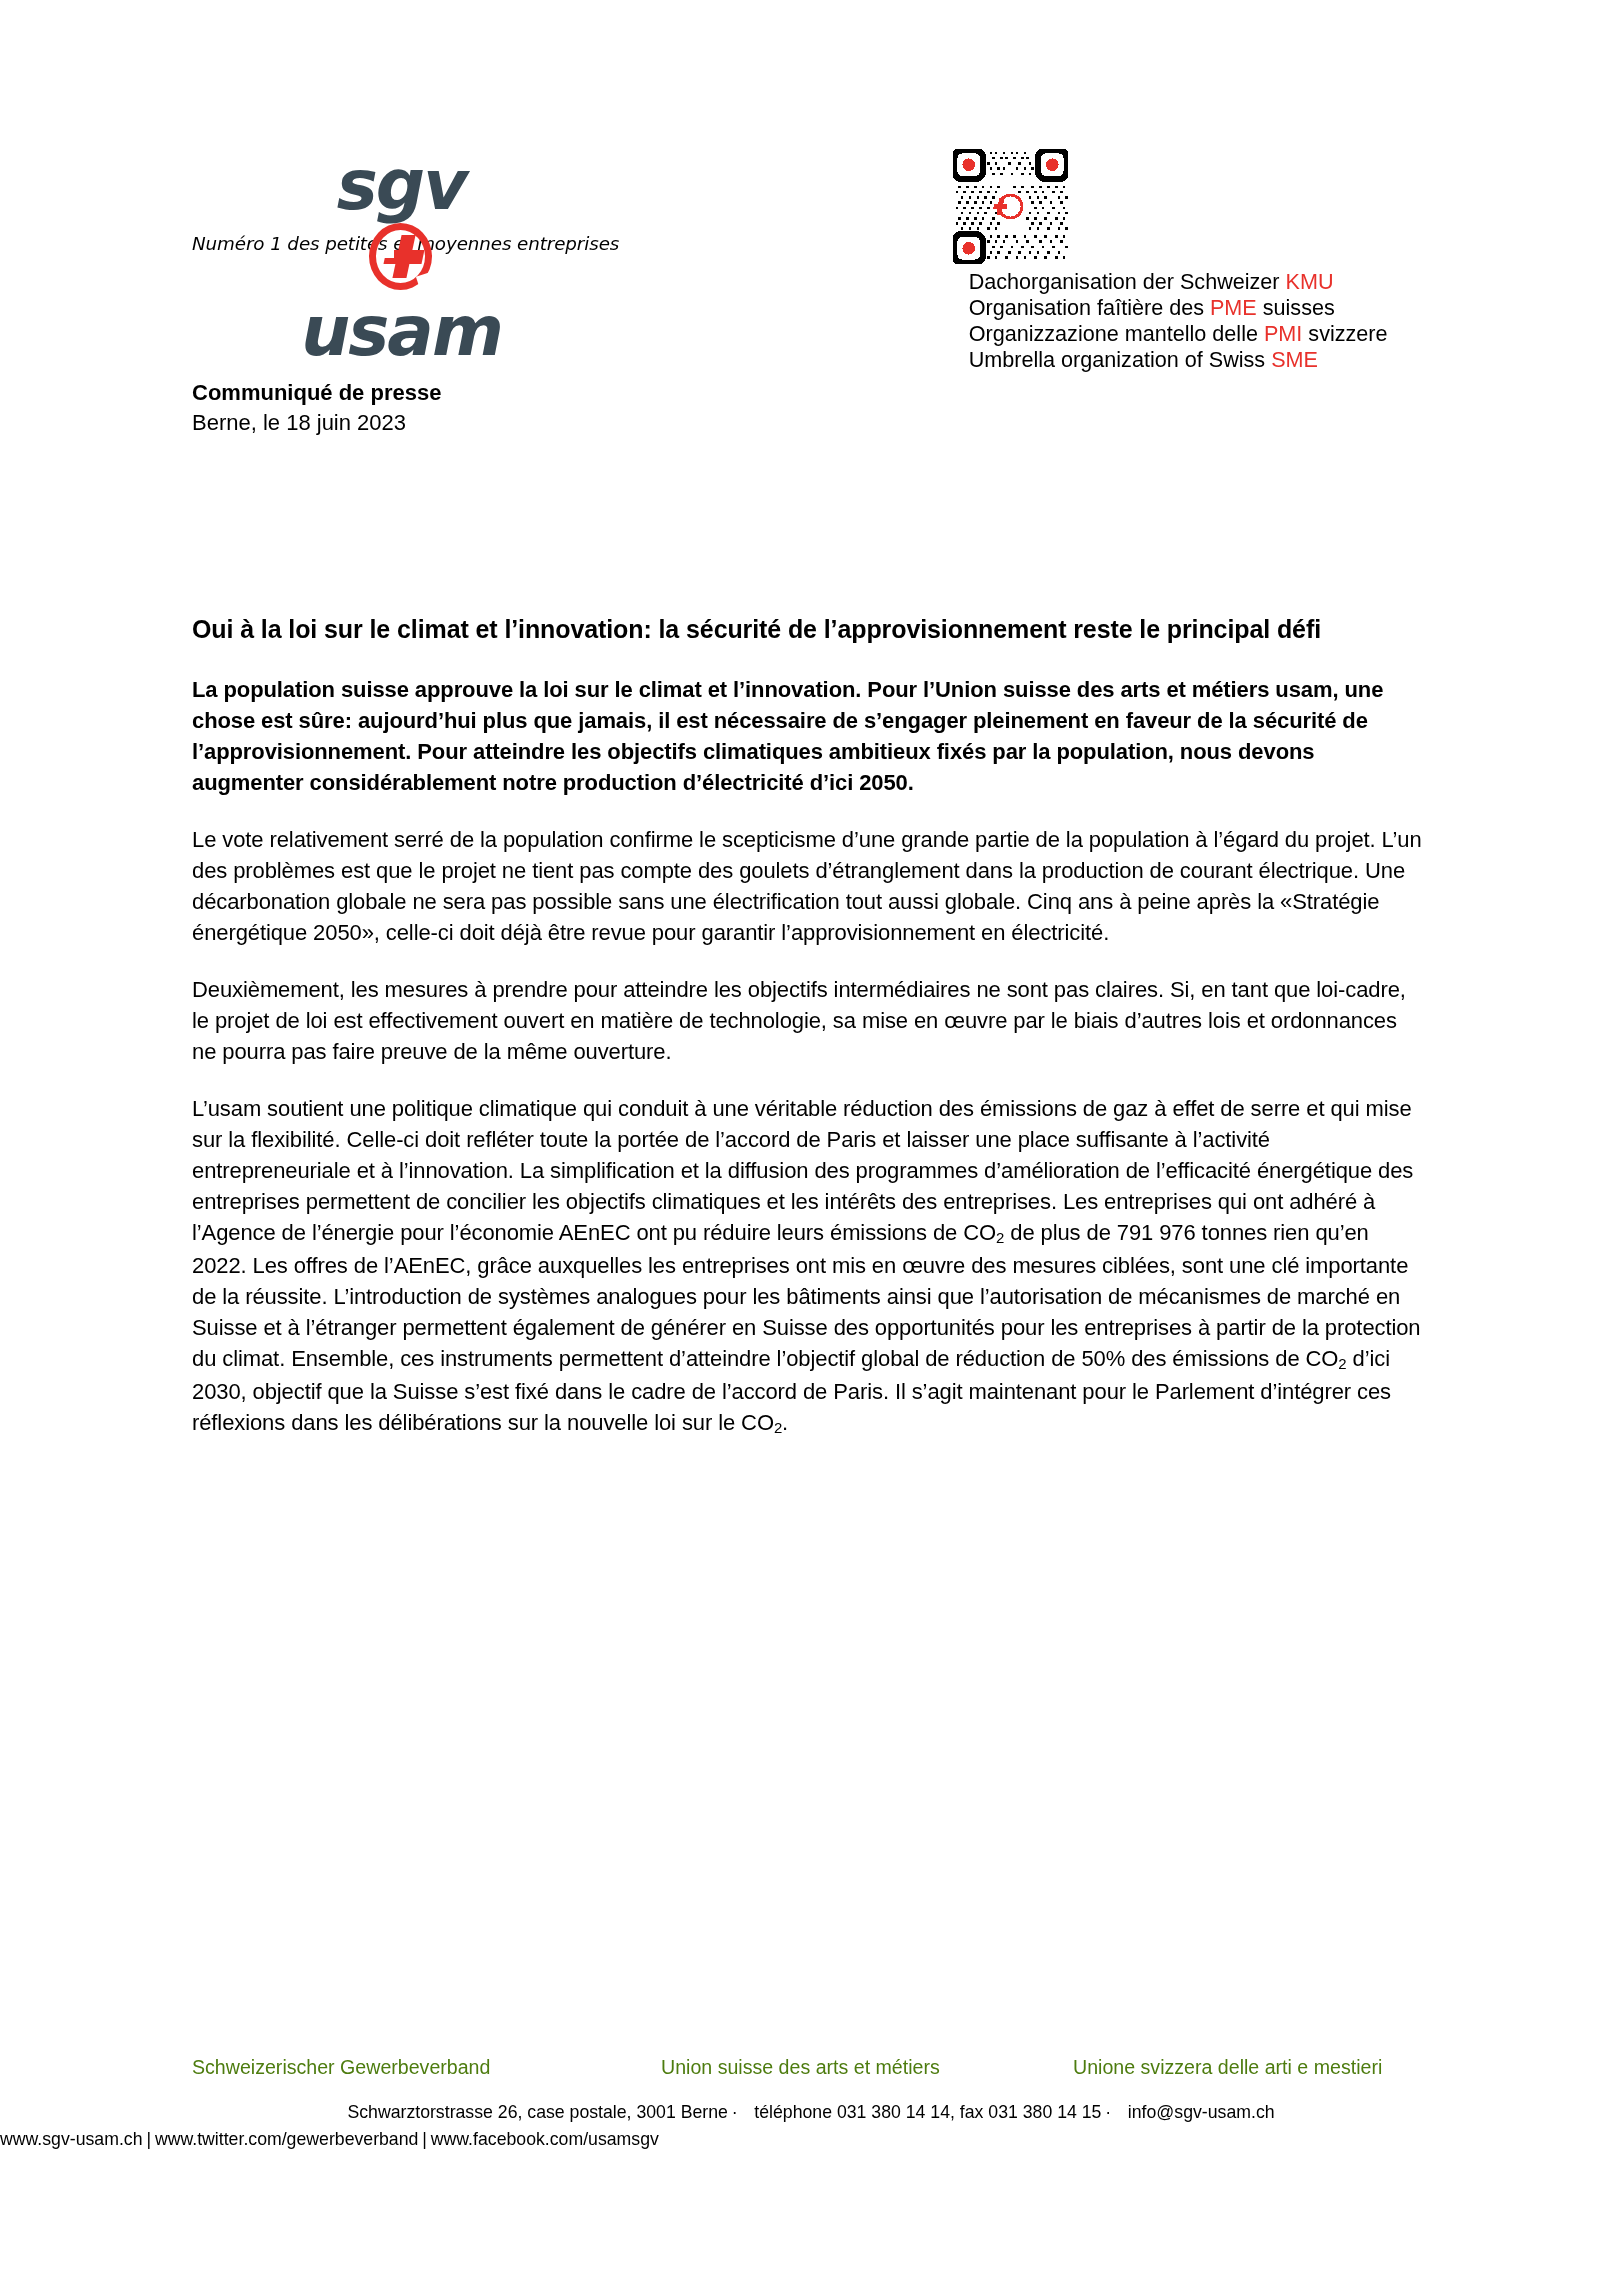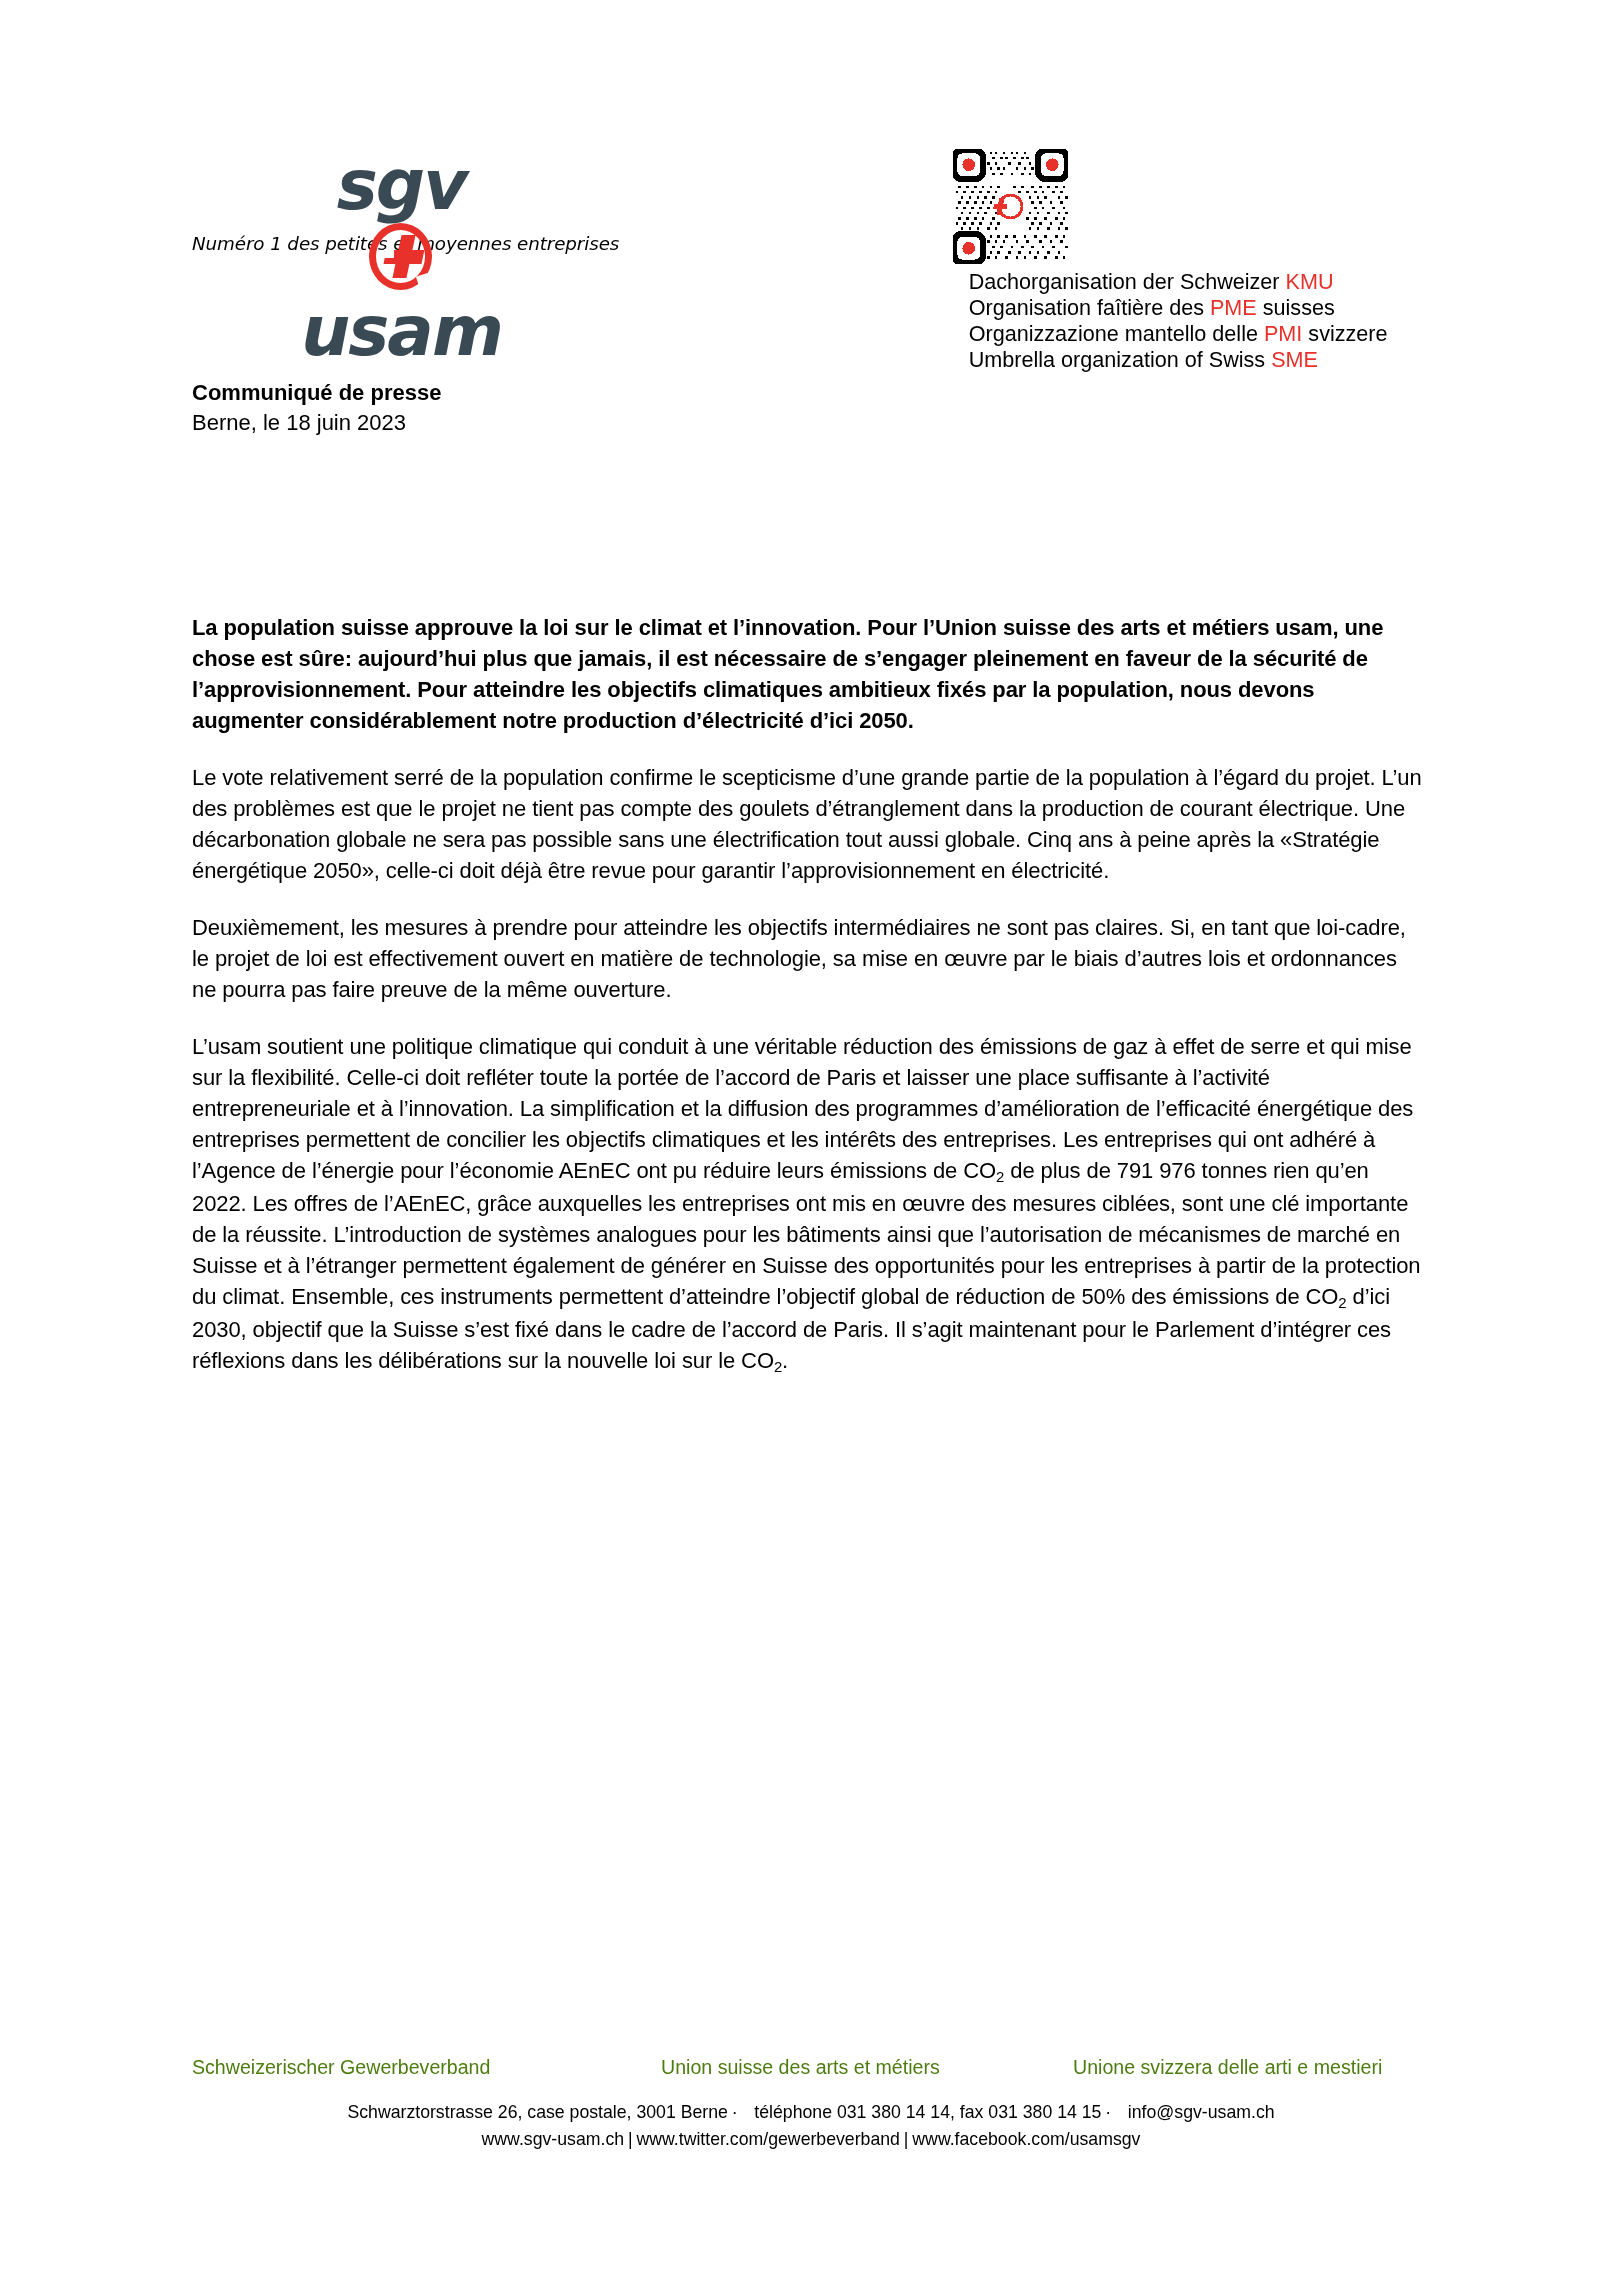--- a/index.html
+++ b/index.html
@@ -224,21 +224,21 @@
   .fn-fr { left: 653px; margin-left: 8px; }
   .fn-it { left: 1073px; }
 
   .footer-contact {
     text-align: center;
     font-size: 17.7px;
     line-height: 27.5px;
     margin-top: 11.8px;
   }
   .footer-links {
-    text-align: center;
+    text-align: left;
     font-size: 17.7px;
     line-height: 27.5px;
   }
   .sep { padding: 0 3.9px; }
 </style>
 </head>
 <body>
 
 <div class="page">
 
@@ -452,20 +452,21 @@
       </div>
     </div>
   </div>
 
   <div class="meta">
     <div class="meta-title">Communiqué de presse</div>
     <div class="meta-date">Berne, le 18 juin 2023</div>
   </div>
 
   <div class="content">
+    <h1 class="doc-title">Oui à la loi sur le climat et l’innovation: la sécurité de l’approvisionnement reste le principal défi</h1>
 
     <p class="lead">La population suisse approuve la loi sur le climat et l’innovation. Pour l’Union suisse des arts et métiers usam, une chose est sûre: aujourd’hui plus que jamais, il est nécessaire de s’engager pleinement en faveur de la sécurité de l’approvisionnement. Pour atteindre les objectifs climatiques ambitieux fixés par la population, nous devons augmenter considérablement notre production d’électricité d’ici 2050.</p>
 
     <p class="body-par">Le vote relativement serré de la population confirme le scepticisme d’une grande partie de la population à l’égard du projet. L’un des problèmes est que le projet ne tient pas compte des goulets d’étranglement dans la production de courant électrique. Une décarbonation globale ne sera pas possible sans une électrification tout aussi globale. Cinq ans à peine après la «Stratégie énergétique 2050», celle-ci doit déjà être revue pour garantir l’approvisionnement en électricité.</p>
     <p class="body-par">Deuxièmement, les mesures à prendre pour atteindre les objectifs intermédiaires ne sont pas claires. Si, en tant que loi-cadre, le projet de loi est effectivement ouvert en matière de technologie, sa mise en œuvre par le biais d’autres lois et ordonnances ne pourra pas faire preuve de la même ouverture.</p>
 
     <p class="body-par"><span>L’usam soutient une politique climatique qui conduit à une véritable réduction des émissions de gaz à effet de serre et qui mise sur la flexibilité. Celle-ci doit refléter toute la portée de l’accord de Paris et laisser une place suffisante à l’activité entrepreneuriale et à l’innovation. La simplification et la diffusion des programmes d’amélioration de l’efficacité énergétique des entreprises permettent de concilier les objectifs climatiques et les intérêts des entreprises. Les entreprises qui ont adhéré à l’Agence de l’énergie pour l’économie AEnEC ont pu réduire leurs émissions de CO</span><sub>2</sub><span> de plus de 791 976 tonnes rien qu’en 2022. Les offres de l’AEnEC, grâce auxquelles les entreprises ont mis en œuvre des mesures ciblées, sont une clé importante de la réussite. L’introduction de systèmes analogues pour les bâtiments ainsi que l’autorisation de mécanismes de marché en Suisse et à l’étranger permettent également de générer en Suisse des opportunités pour les entreprises à partir de la protection du climat. Ensemble, ces instruments permettent d’atteindre l’objectif global de réduction de 50% des émissions de CO</span><sub>2</sub><span> d’ici 2030, objectif que la Suisse s’est fixé dans le cadre de l’accord de Paris. Il s’agit maintenant pour le Parlement d’intégrer ces réflexions dans les délibérations sur la nouvelle loi sur le CO</span><sub>2</sub><span>.</span></p>
   </div>
 
   <div class="footer">

